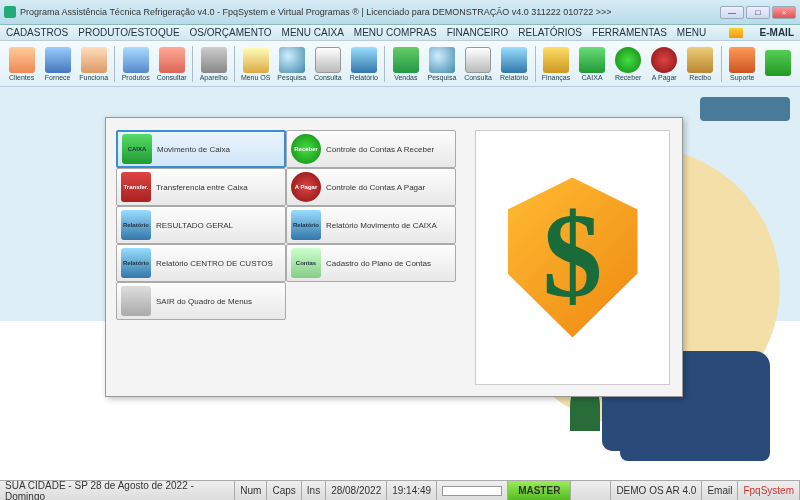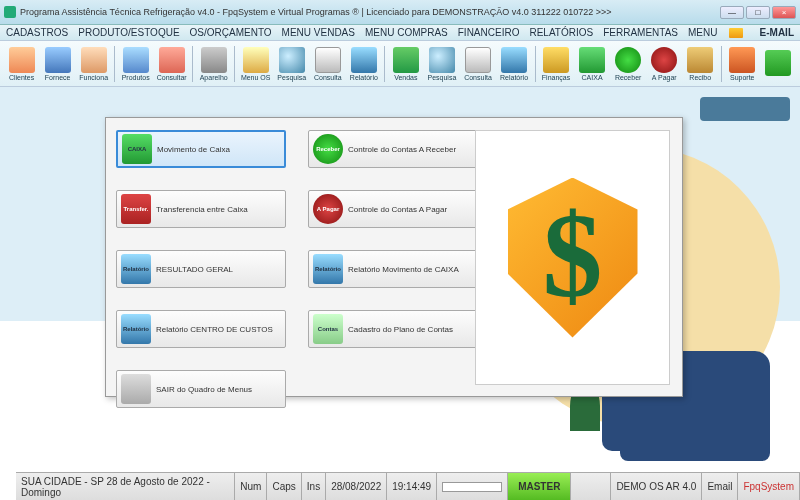--- a/index.html
+++ b/index.html
@@ -37,37 +37,37 @@
 .i-recibo{background:linear-gradient(#ec7,#b83)}
 .i-sup{background:linear-gradient(#f95,#c52)}
 .i-exit{background:linear-gradient(#5c5,#292)}
 .workspace{position:relative;height:404px;background:linear-gradient(180deg,#ddeef7 0%,#ddeef7 58%,#fff 58%,#fff 100%);overflow:hidden}
 .bg-circle{position:absolute;right:20px;top:60px;width:280px;height:280px;background:#f5dfa8;border-radius:50%}
 .bg-chair{position:absolute;right:30px;bottom:30px;width:150px;height:110px;background:#2a4a7a;border-radius:15px 15px 8px 8px}
 .bg-chair::before{content:"";position:absolute;left:-18px;top:10px;width:20px;height:90px;background:#2a4a7a;border-radius:10px 0 0 10px}
 .bg-plant{position:absolute;right:200px;bottom:60px;width:30px;height:50px;background:#2a6b3a;border-radius:50% 50% 0 0}
 .bg-ac{position:absolute;right:10px;top:10px;width:90px;height:24px;background:#4a7a9a;border-radius:4px}
 .panel{position:absolute;left:105px;top:30px;width:578px;height:280px;background:#f4f4f4;border:1px solid #999;box-shadow:2px 2px 6px rgba(0,0,0,.25)}
-.panel-grid{position:absolute;left:10px;top:12px;display:grid;grid-template-columns:170px 170px;gap:22px}
+.panel-grid{position:absolute;left:10px;top:12px;display:grid;grid-template-columns:170px 170px;gap:0}
 .pbtn{height:38px;background:linear-gradient(#fdfdfd,#e8e8e8);border:1px solid #aaa;border-radius:2px;display:flex;align-items:center;padding:2px 4px;gap:5px;cursor:pointer}
 .pbtn.sel{border:2px solid #3a8bd8;background:linear-gradient(#eaf4fd,#d0e6f8)}
 .pico{width:30px;height:30px;border-radius:3px;display:flex;flex-direction:column;align-items:center;justify-content:center}
 .pico-lbl{font-size:6px;font-weight:bold;color:#234}
 .pico-caixa{background:linear-gradient(#5d6,#293)}
 .pico-recv{background:radial-gradient(circle,#4d4,#181);border-radius:50%}
 .pico-transf{background:linear-gradient(#d44,#a22)}
 .pico-pay{background:radial-gradient(circle,#d44,#811);border-radius:50%}
 .pico-rel{background:linear-gradient(#9df,#37a)}
 .pico-contas{background:linear-gradient(#cfc,#8c8)}
 .pico-exit{background:linear-gradient(#ddd,#aaa)}
 .ptxt{font-size:8px;color:#333;flex:1}
 .panel-img{position:absolute;right:12px;top:12px;width:195px;height:255px;background:#fff;border:1px solid #ccc;display:flex;align-items:center;justify-content:center}
 .shield{width:130px;height:160px;background:linear-gradient(135deg,#fb3,#e81);clip-path:polygon(50% 0,100% 20%,100% 60%,50% 100%,0 60%,0 20%);position:relative}
 .dollar{position:absolute;left:50%;top:50%;transform:translate(-50%,-52%);font-size:120px;font-weight:bold;color:#1a6b3a;font-family:Georgia,serif;line-height:1}
-.statusbar{position:absolute;bottom:0;left:16px;right:0;height:28px;background:linear-gradient(#eee,#ddd);border-top:1px solid #aaa;display:flex;align-items:center;font-size:8px;color:#333}
+.statusbar{position:absolute;bottom:0;left:0;right:0;height:20px;background:linear-gradient(#eee,#ddd);border-top:1px solid #aaa;display:flex;align-items:center;font-size:8px;color:#333}
 .sb-cell{padding:0 5px;border-right:1px solid #aaa;height:100%;display:flex;align-items:center}
 .sb-master{background:linear-gradient(#9e5,#5b2);font-weight:bold;padding:0 10px}
 .sb-prog{width:60px;height:10px;background:#fff;border:1px solid #999}
 </style>
 </head>
 <body>
 
 <div class="titlebar">
   <div class="titlebar-icon"></div>
   <div class="titlebar-text">Programa Assistência Técnica Refrigeração v4.0 - FpqSystem e Virtual Programas ® | Licenciado para  DEMONSTRAÇÃO v4.0 311222 010722 &gt;&gt;&gt;</div>
@@ -75,21 +75,21 @@
     <div class="win-btn">—</div>
     <div class="win-btn">□</div>
     <div class="win-btn close">×</div>
   </div>
 </div>
 
 <div class="menubar">
   <span>CADASTROS</span>
   <span>PRODUTO/ESTOQUE</span>
   <span>OS/ORÇAMENTO</span>
-  <span>MENU VENDAS</span>
+  <span>MENU CAIXA</span>
   <span>MENU COMPRAS</span>
   <span>FINANCEIRO</span>
   <span>RELATÓRIOS</span>
   <span>FERRAMENTAS</span>
   <span>MENU</span>
   <div class="email-btn">
     <div class="email-icon"></div>
     <span>E-MAIL</span>
   </div>
 </div>

